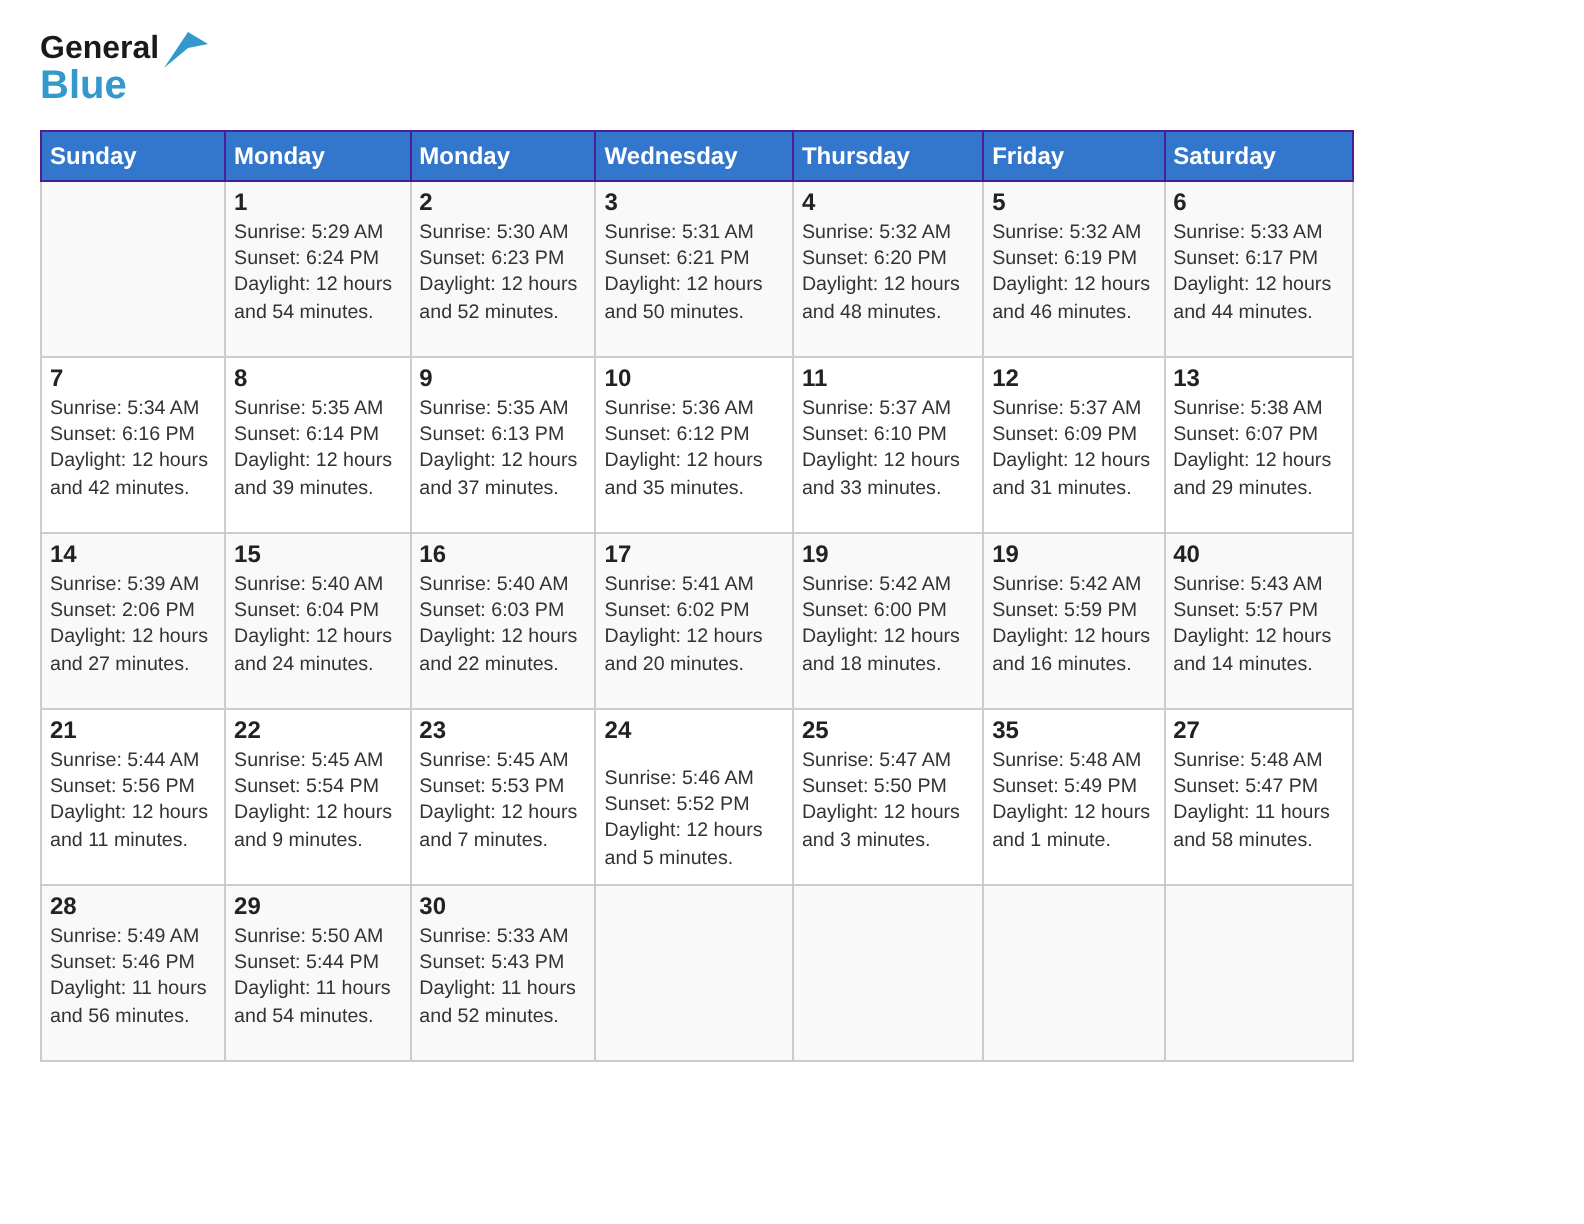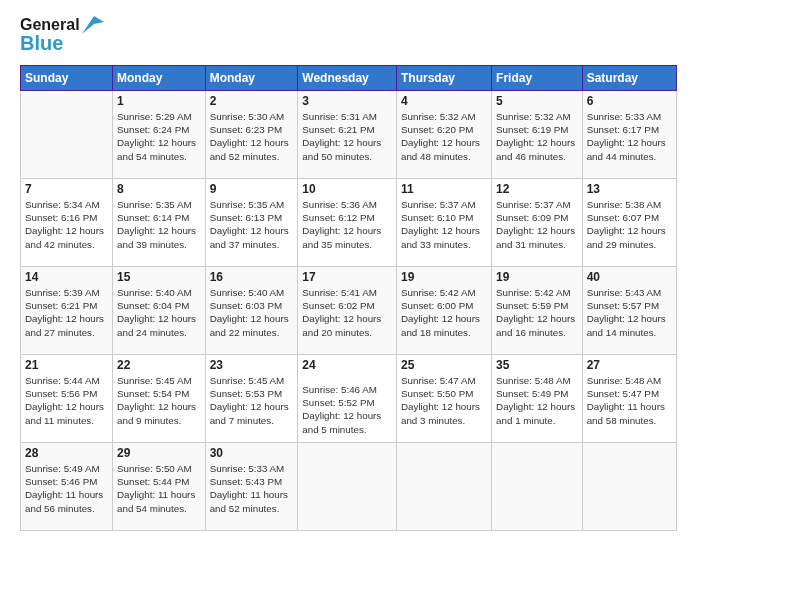--- a/index.html
+++ b/index.html
@@ -210,21 +210,21 @@
             <div class="cell-text" style="white-space: pre-line;">Sunrise: 5:38 AM
 Sunset: 6:07 PM
 Daylight: 12 hours
 and 29 minutes.</div>
           </td>
         </tr>
         <tr>
           <td>
             <span class="day-num">14</span>
             <div class="cell-text" style="white-space: pre-line;">Sunrise: 5:39 AM
-Sunset: 6:21 PM
+Sunset: 2:06 PM
 Daylight: 12 hours
 and 27 minutes.</div>
           </td>
           <td>
             <span class="day-num">15</span>
             <div class="cell-text" style="white-space: pre-line;">Sunrise: 5:40 AM
 Sunset: 6:04 PM
 Daylight: 12 hours
 and 24 minutes.</div>
           </td>

